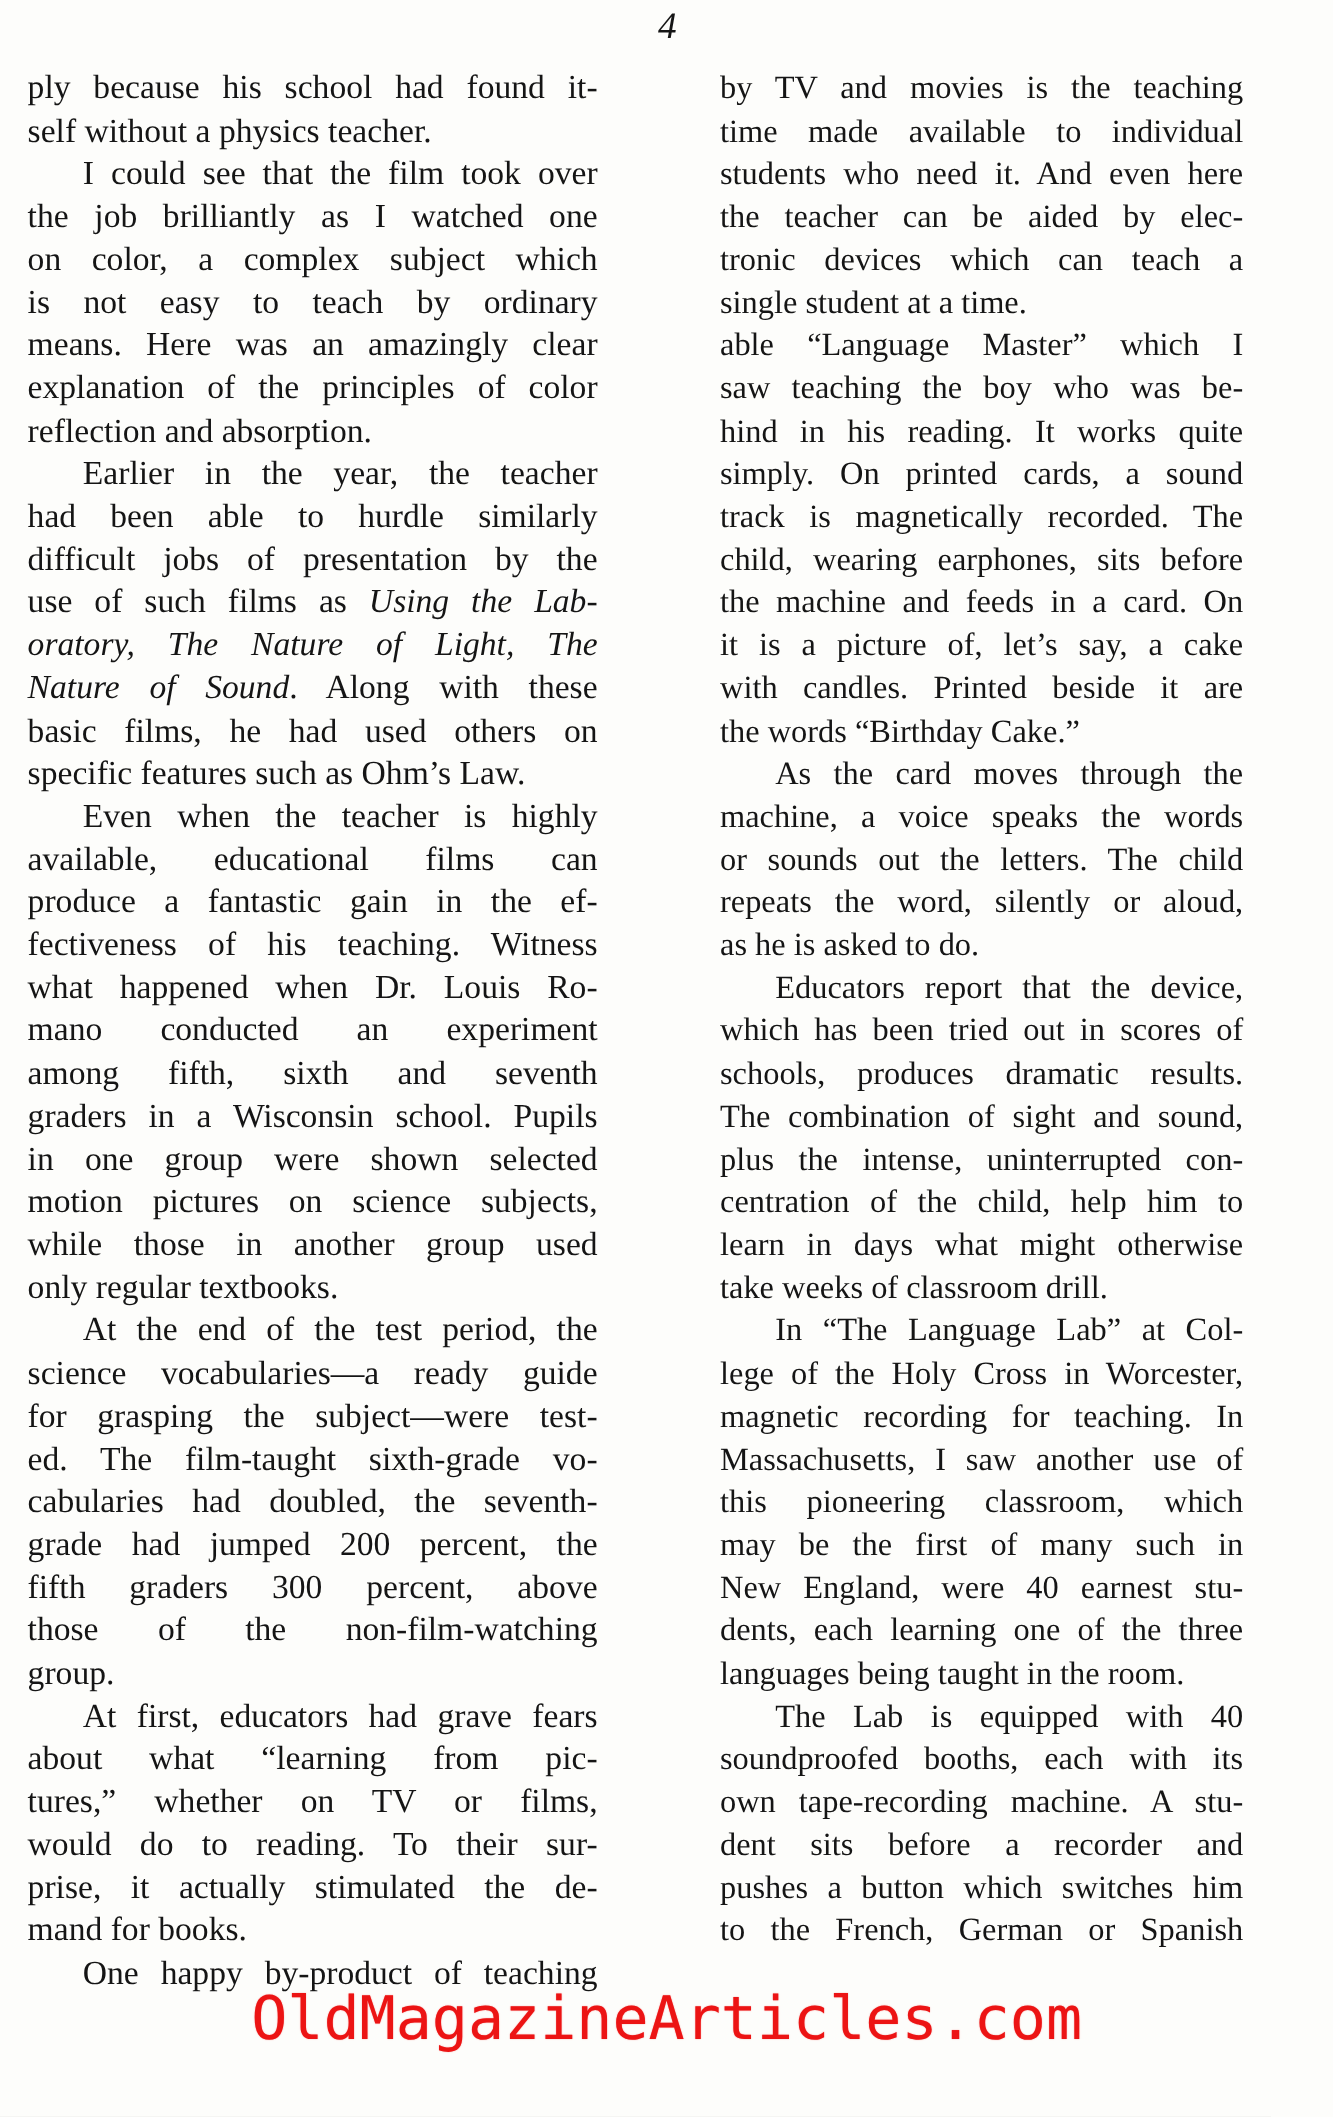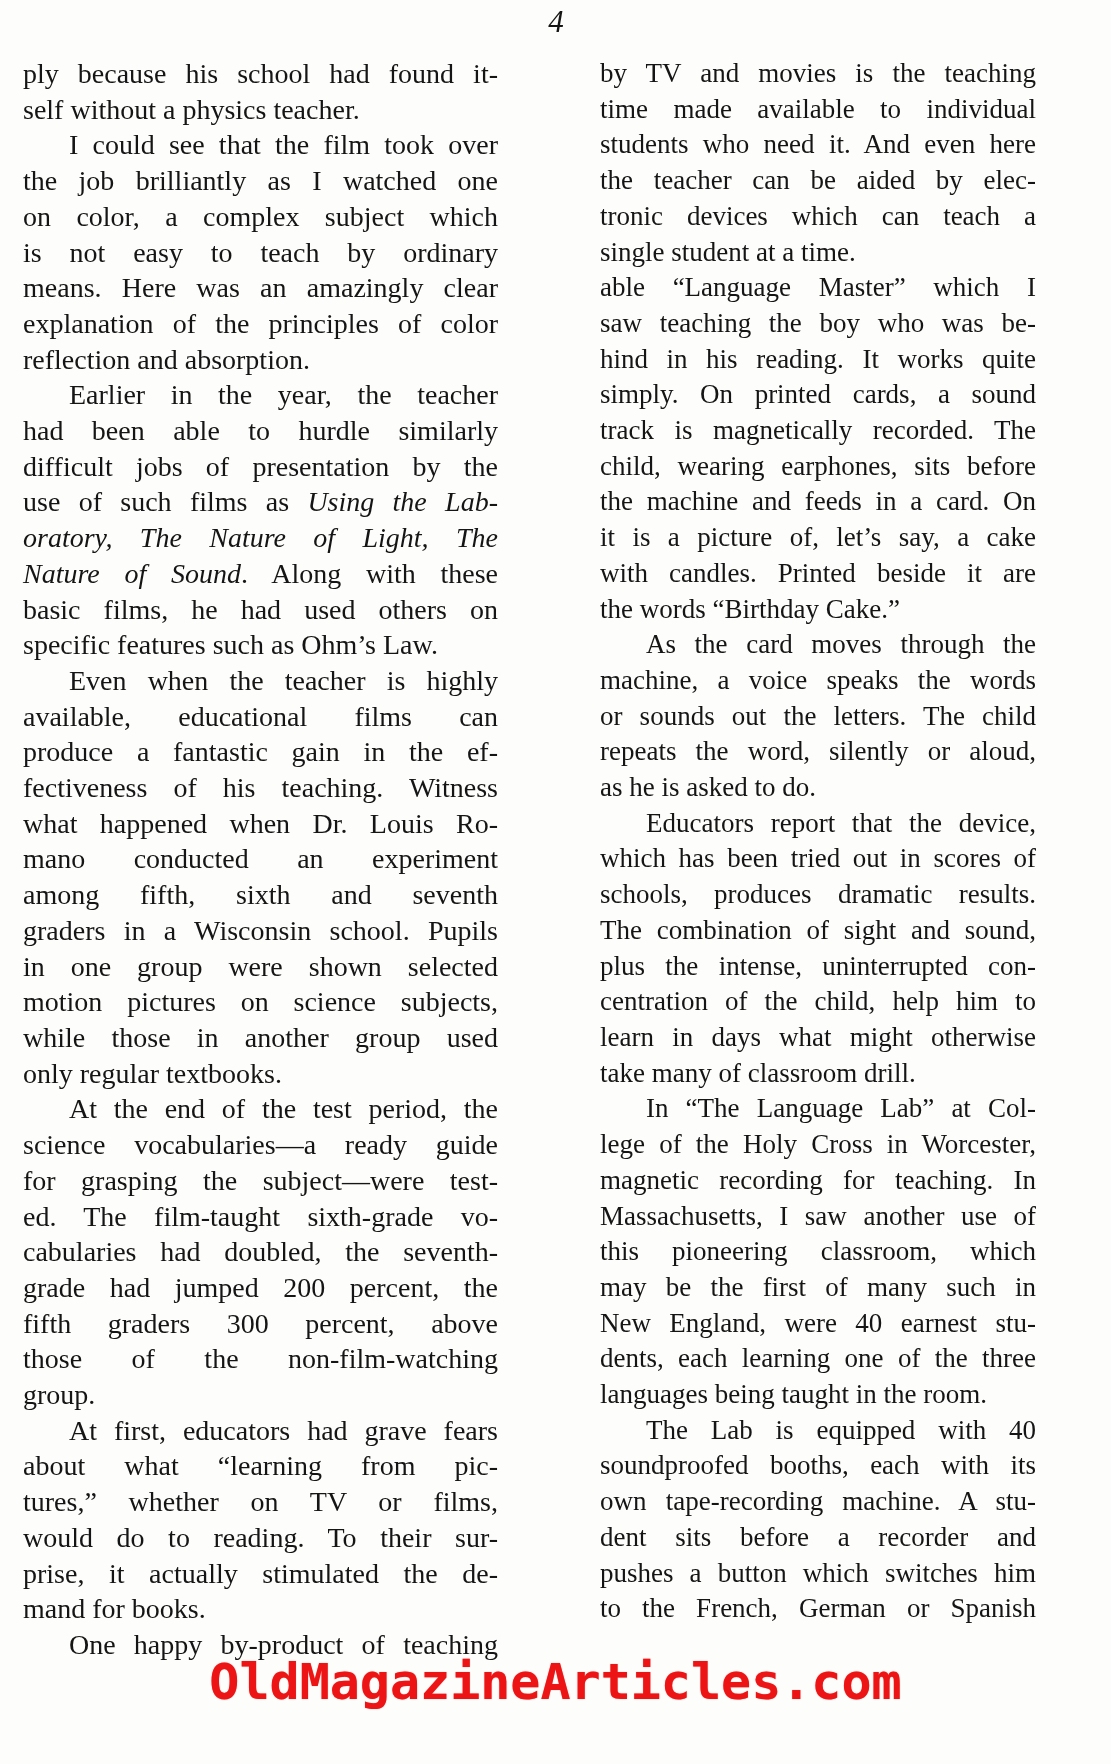--- a/index.html
+++ b/index.html
@@ -24,21 +24,21 @@
   .col-left{left:23px;width:475px;font-size:28px;line-height:35.7px;}
   .col-right{left:600px;width:436px;font-size:27px;line-height:35.7px;}
   .ln{text-align:justify;text-align-last:justify;white-space:normal;}
   .ln.nj{text-align-last:left;}
   .ln.in{padding-left:46px;}
   .ln i{font-style:italic;}
   .watermark{
     position:absolute;top:1652px;left:50%;
     transform:translateX(-50%);
     font-family:"DejaVu Sans Mono",monospace;
-    font-weight:bold;
+    font-weight:normal;
     font-size:50px;line-height:60px;
     color:var(--wm,#ec1414);
     white-space:nowrap;
     text-shadow:0 0 1px rgba(236,20,20,.55);
   }
 </style>
 </head>
 <body>
 
 <div class="page">
@@ -112,21 +112,21 @@
       <div class="ln">or sounds out the letters. The child</div>
       <div class="ln">repeats the word, silently or aloud,</div>
       <div class="ln nj">as he is asked to do.</div>
       <div class="ln in">Educators report that the device,</div>
       <div class="ln">which has been tried out in scores of</div>
       <div class="ln">schools, produces dramatic results.</div>
       <div class="ln">The combination of sight and sound,</div>
       <div class="ln">plus the intense, uninterrupted con-</div>
       <div class="ln">centration of the child, help him to</div>
       <div class="ln">learn in days what might otherwise</div>
-      <div class="ln nj">take many of classroom drill.</div>
+      <div class="ln nj">take weeks of classroom drill.</div>
       <div class="ln in">In “The Language Lab” at Col-</div>
       <div class="ln">lege of the Holy Cross in Worcester,</div>
       <div class="ln">magnetic recording for teaching. In</div>
       <div class="ln">Massachusetts, I saw another use of</div>
       <div class="ln">this pioneering classroom, which</div>
       <div class="ln">may be the first of many such in</div>
       <div class="ln">New England, were 40 earnest stu-</div>
       <div class="ln">dents, each learning one of the three</div>
       <div class="ln nj">languages being taught in the room.</div>
       <div class="ln in">The Lab is equipped with 40</div>

